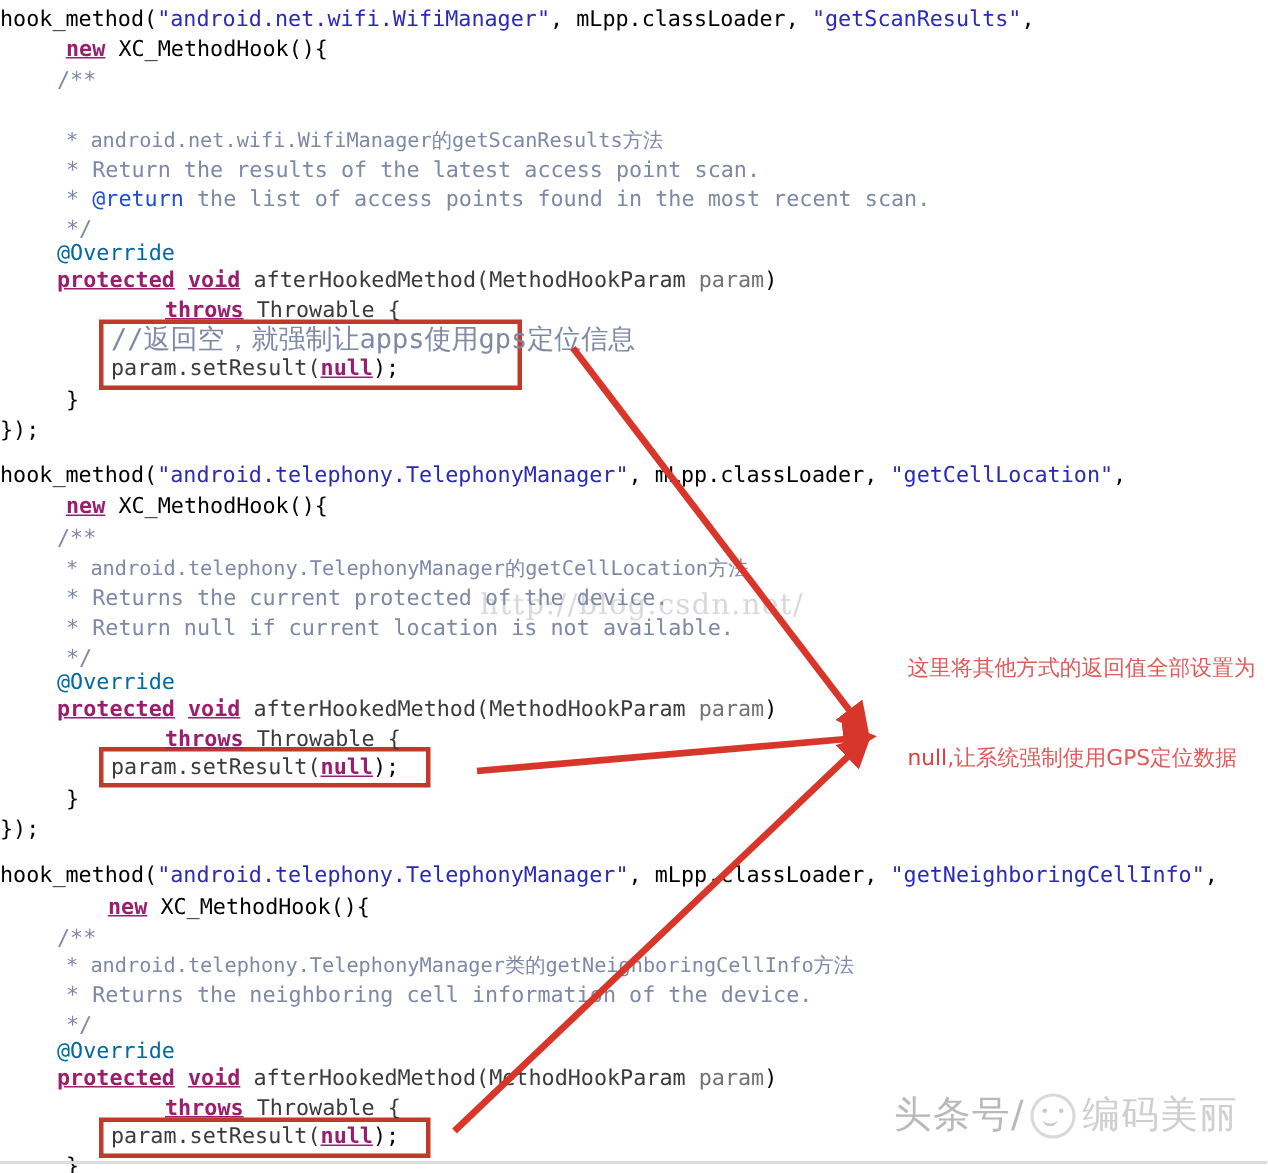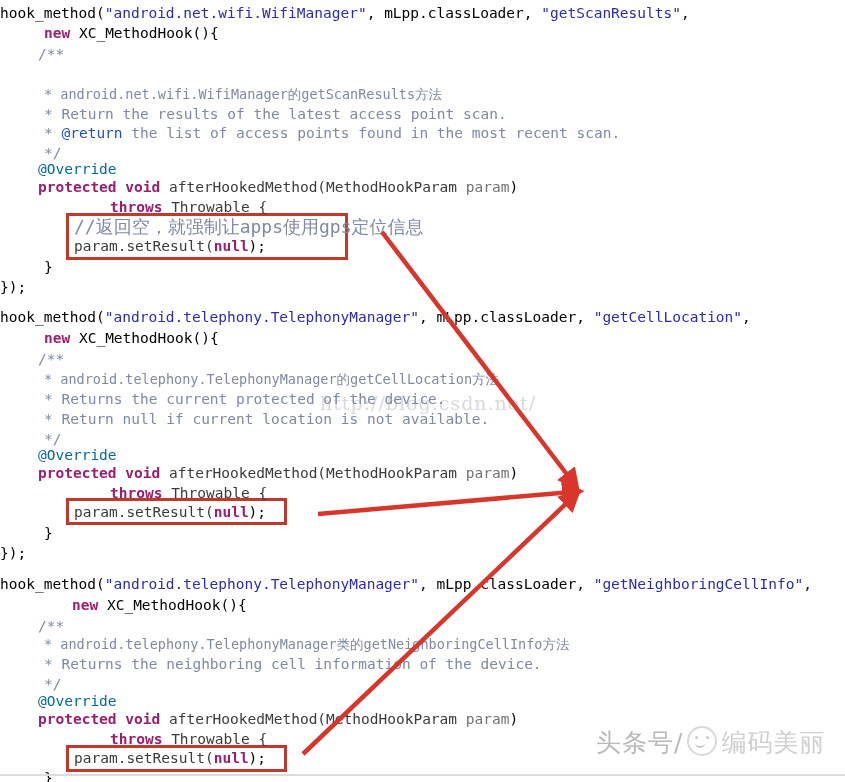--- a/index.html
+++ b/index.html
@@ -30,21 +30,21 @@
     white-space: pre;
     font-family: "DejaVu Sans Mono", "Liberation Mono", monospace;
     font-size: 14.5px;
     line-height: 19px;
     letter-spacing: 0px;
     color: #2b2b2b;
   }
   
   .tok-plain   { color: #000000; }
   .tok-str     { color: #2a2ab8; }
-  .tok-kw      { color: #9b1d6e; font-weight: bold; }
+  .tok-kw      { color: #9b1d6e; font-weight: bold; text-decoration: underline; }
   .tok-cmt     { color: #7f88a6; }
   .tok-cmt-tag { color: #1d4ed8; }
   .tok-anno    { color: #0369a1; }
   .tok-param   { color: #737373; }
   .tok-type    { color: #3b3b3b; }
   .tok-cn      { color: #7f88a6; }
 
   
   .redbox {
     position: absolute;
@@ -81,21 +81,21 @@
     font-size: 19px;
     color: #d8d8de;
     letter-spacing: 1px;
     white-space: nowrap;
     z-index: 1;
   }
   .wm-toutiao {
     position: absolute;
     z-index: 6;
     display: flex;
-    align-items: flex-start;
+    align-items: flex-end;
     gap: 4px;
     font-family: "DejaVu Sans", "Liberation Sans", sans-serif;
     white-space: nowrap;
   }
   .wm-toutiao .wm-text {
     font-size: 25px;
     color: #b9b9b9;
     letter-spacing: 1px;
   }
   .wm-toutiao .wm-text-2 {
@@ -229,20 +229,24 @@
     <defs>
       <marker id="arrowhead" markerWidth="5" markerHeight="5" refX="2.2" refY="2.5" orient="auto" markerUnits="strokeWidth">
         <path d="M0,0 L5,2.5 L0,5 Z" fill="#d9362b"></path>
       </marker>
     </defs>
     <line x1="382" y1="232" x2="572" y2="481" stroke="#d9362b" stroke-width="4.5" marker-end="url(#arrowhead)"></line>
     <line x1="318" y1="514" x2="572" y2="492" stroke="#d9362b" stroke-width="4.5" marker-end="url(#arrowhead)"></line>
     <line x1="303" y1="754" x2="572" y2="498" stroke="#d9362b" stroke-width="4.5" marker-end="url(#arrowhead)"></line>
   </svg>
 
+  <div class="annotation" style="left:605px; top:396px;">
+    <div>这里将其他方式的返回值全部设置为</div>
+    <div><span class="ann-null">null</span><span>,让系统强制使用GPS定位数据</span></div>
+  </div>
 
   <div class="wm-toutiao" style="left:596px; top:726px;">
     <span class="wm-text">头条号/</span>
     <span class="wm-face">
         <span class="wm-smile"></span>
       </span>
     <span class="wm-text-2">编码美丽</span>
   </div>
 
   <div class="bottom-rule" style="top:774px;"></div>

